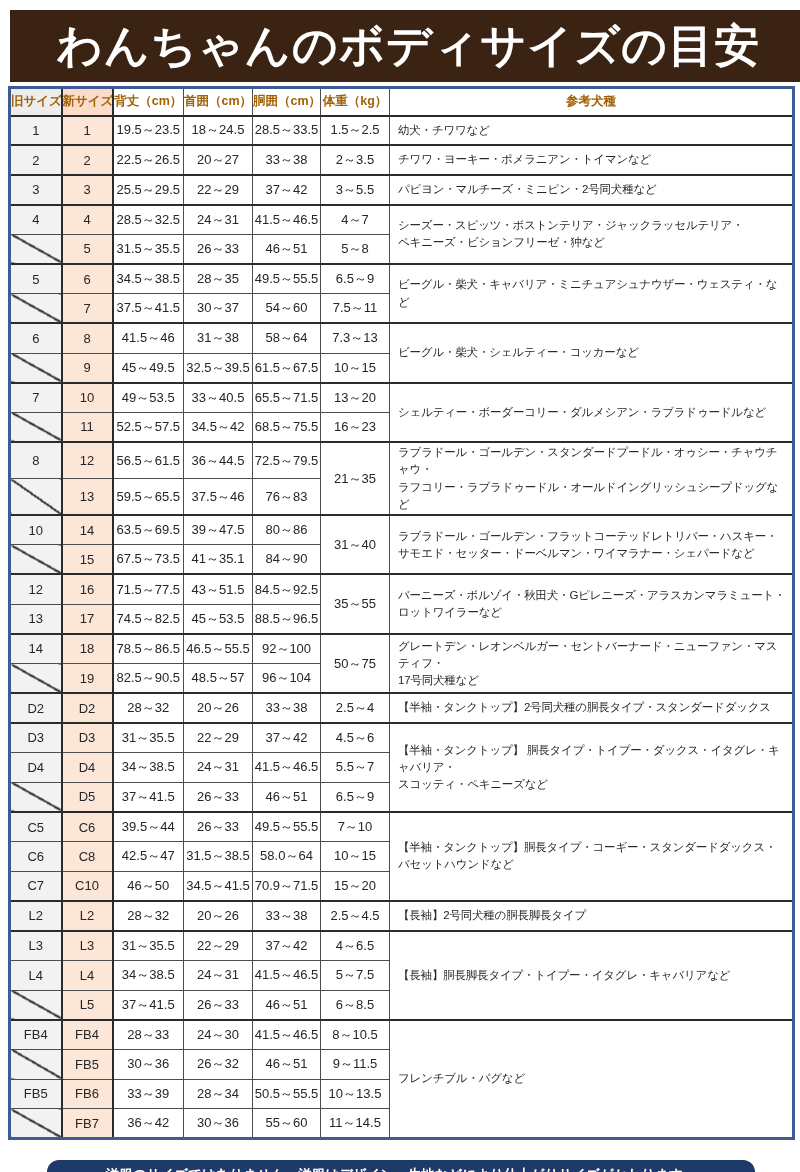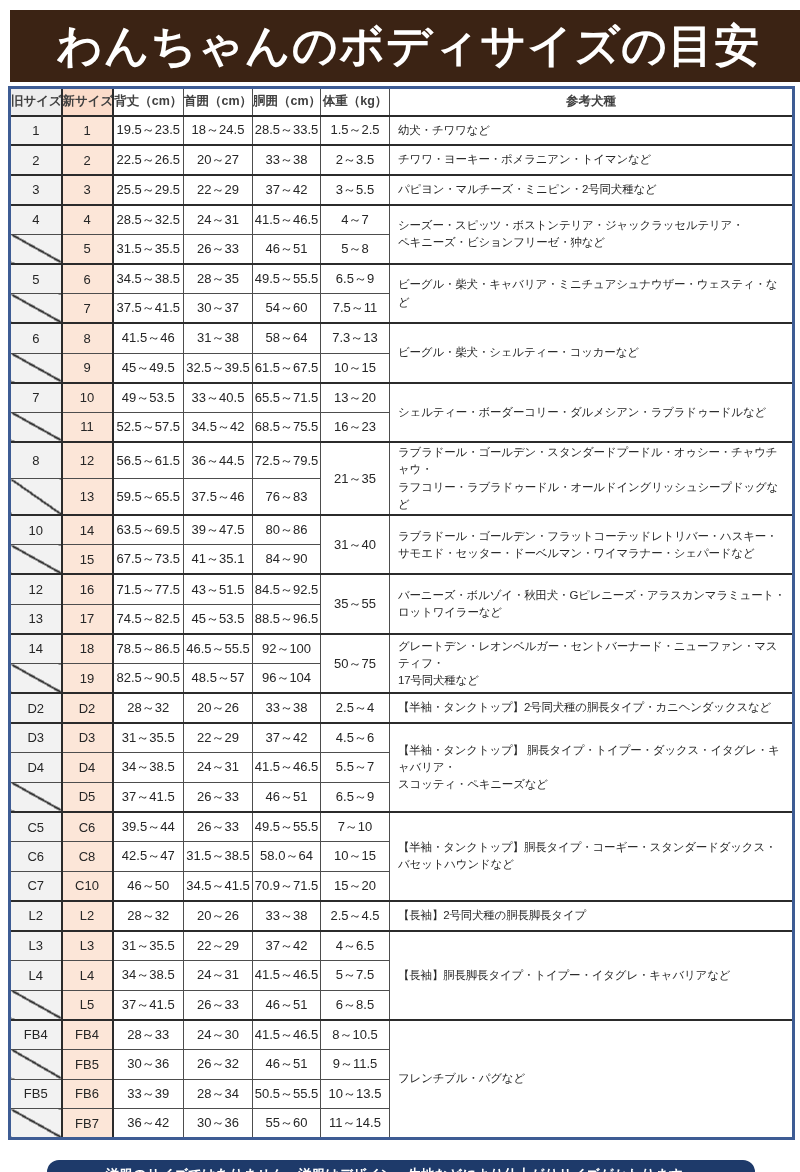--- a/index.html
+++ b/index.html
@@ -38,21 +38,21 @@
     border-collapse: collapse; table-layout: fixed;
     border: 3px solid var(--outer-border);
   }
   th, td {
     border: 1px solid var(--grid);
     padding: 0; margin: 0;
     text-align: center; vertical-align: middle;
     overflow: hidden;
   }
   thead th {
-    height: 28px; font-size: 12.5px; font-weight: bold; color: #404040;
+    height: 28px; font-size: 12.5px; font-weight: bold; color: #a16207;
     background: #ffffff; border-bottom: 2px solid var(--grid-strong);
     white-space: nowrap;
   }
   thead th.old { background: var(--old-header-bg); }
   thead th.new { background: var(--new-header-bg);
     border-left: 2px solid var(--grid-strong); border-right: 2px solid var(--grid-strong); }
   tbody tr { height: 29.7px; }
   tbody td { font-size: 13px; color: var(--text); white-space: nowrap; }
   td.old { background: var(--old-bg); }
   td.new { background: var(--new-bg);
@@ -274,21 +274,21 @@
           <td>48.5～57</td>
           <td>96～104</td>
         </tr>
         <tr class="group-start">
           <td class="old">D2</td>
           <td class="new">D2</td>
           <td>28～32</td>
           <td>20～26</td>
           <td>33～38</td>
           <td>2.5～4</td>
-          <td class="breed">【半袖・タンクトップ】2号同犬種の胴長タイプ・カニヘンダックスなど</td>
+          <td class="breed">【半袖・タンクトップ】2号同犬種の胴長タイプ・スタンダードダックス</td>
         </tr>
         <tr class="group-start">
           <td class="old">D3</td>
           <td class="new">D3</td>
           <td>31～35.5</td>
           <td>22～29</td>
           <td>37～42</td>
           <td>4.5～6</td>
           <td class="breed" rowspan="3">【半袖・タンクトップ】 胴長タイプ・トイプー・ダックス・イタグレ・キャバリア・
 スコッティ・ペキニーズなど</td>

